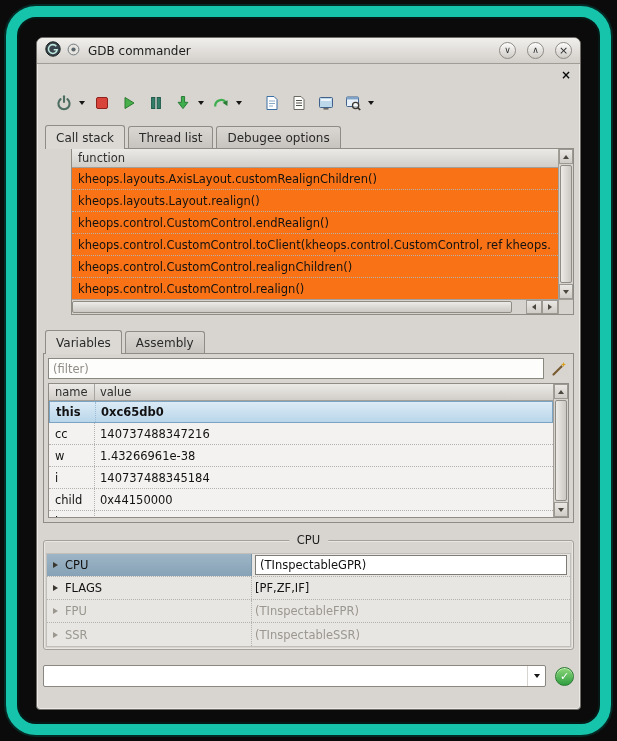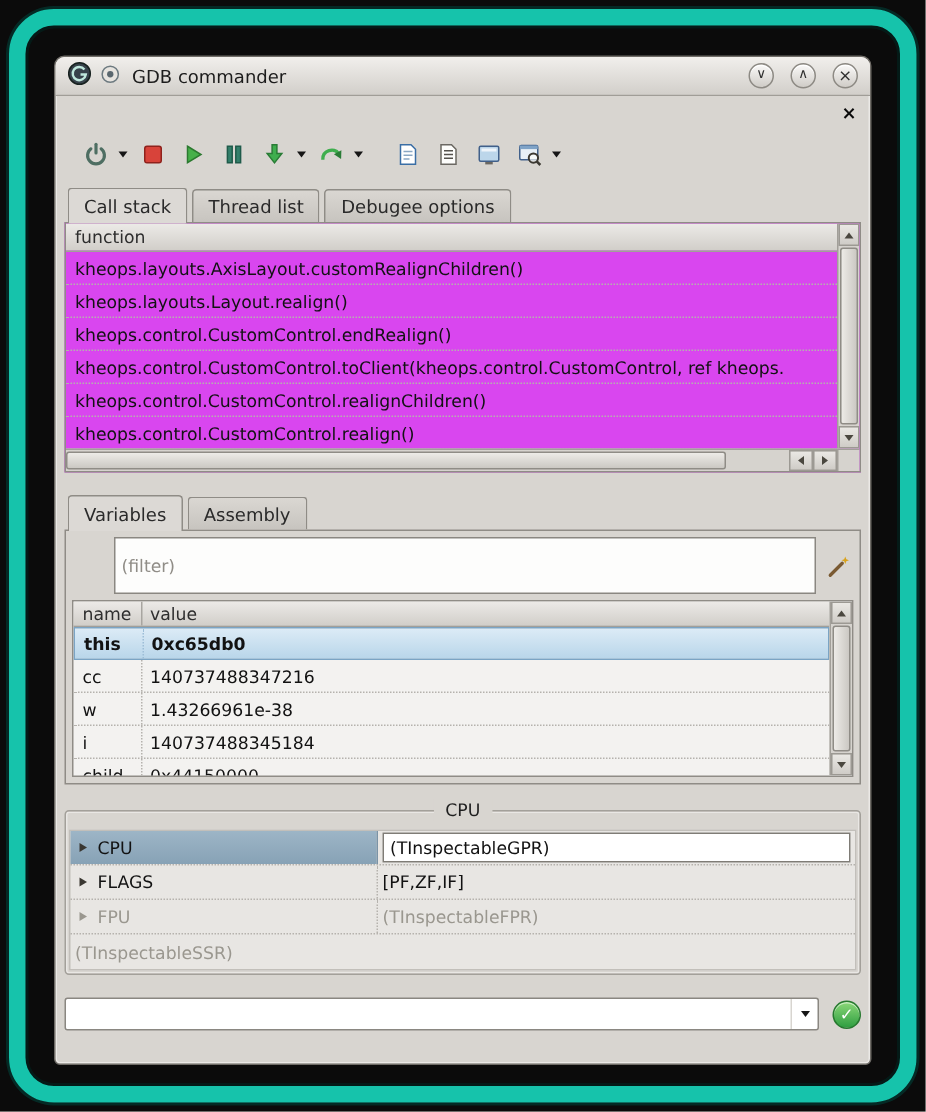--- a/index.html
+++ b/index.html
@@ -72,21 +72,21 @@
     border-radius: 3px 3px 0 0;
   }
   .tab.active {
     height: 24px; background: #dcd9d5;
     position: relative; top: 1px; z-index: 3;
   }
 
   
   .pane1 {
     flex: 0 0 167px; border: 1px solid #8f8c86;
-    background: #d946ef; display: flex; flex-direction: column; overflow: hidden;
+    background: #f97316; display: flex; flex-direction: column; overflow: hidden; margin-left: 28px;
   }
   .cs-main { flex: 1 1 auto; display: flex; overflow: hidden; }
   .cs-table { flex: 1 1 auto; display: flex; flex-direction: column; overflow: hidden; }
   .th-row {
     flex: 0 0 19px; background: linear-gradient(#eceae7, #d1cec9);
     border-bottom: 1px solid #a29f99;
     display: flex; align-items: center; padding-left: 6px;
     font-size: 11.5px; color: #2e2e2e;
   }
   .cs-row {
@@ -123,22 +123,22 @@
   .t-left  { width: 0; height: 0; border-top: 3px solid transparent; border-bottom: 3px solid transparent; border-right: 4.5px solid #4a473f; }
   .t-right { width: 0; height: 0; border-top: 3px solid transparent; border-bottom: 3px solid transparent; border-left: 4.5px solid #4a473f; }
 
   
   .pane2 {
     flex: 0 0 170px; border: 1px solid #8f8c86; background: #d8d5d0;
     padding: 4px; display: flex; flex-direction: column; gap: 4px; overflow: hidden;
   }
   .filter-row { flex: 0 0 21px; display: flex; align-items: center; gap: 5px; }
   .filter-input {
-    flex: 1 1 auto; height: 38px; border: 1px solid #8a8781; background: #fdfdfc;
-    font: 11.5px "DejaVu Sans", sans-serif; padding: 0 4px; color: #222; outline: none; margin-left: 28px;
+    flex: 1 1 auto; height: 21px; border: 1px solid #8a8781; background: #fdfdfc;
+    font: 11.5px "DejaVu Sans", sans-serif; padding: 0 4px; color: #222; outline: none;
   }
   .filter-input::placeholder { color: #908d87; opacity: 1; }
   .wand-btn { flex: 0 0 20px; height: 20px; display: flex; align-items: center; justify-content: center; }
 
   .var-frame { flex: 1 1 auto; border: 1px solid #8f8c86; background: #f3f2f0; display: flex; overflow: hidden; }
   .var-table { flex: 1 1 auto; display: flex; flex-direction: column; overflow: hidden; }
   .var-head {
     flex: 0 0 17px; display: flex;
     background: linear-gradient(#eceae7, #d1cec9); border-bottom: 1px solid #a29f99;
     font-size: 11.5px; color: #2e2e2e;
@@ -455,20 +455,24 @@
         <div class="cpu-row disabled">
           <span class="cpu-name">
             <span class="tri-exp"></span>
             <span>FPU</span>
           </span>
           <span class="cpu-value">
               <span>(TInspectableFPR)</span>
             </span>
         </div>
         <div class="cpu-row disabled">
+          <span class="cpu-name">
+            <span class="tri-exp"></span>
+            <span>SSR</span>
+          </span>
           <span class="cpu-value">
               <span>(TInspectableSSR)</span>
             </span>
         </div>
       </div>
     </div>
 
     <div class="command-row">
       <div class="combo">
         <input class="combo-input" style="">

